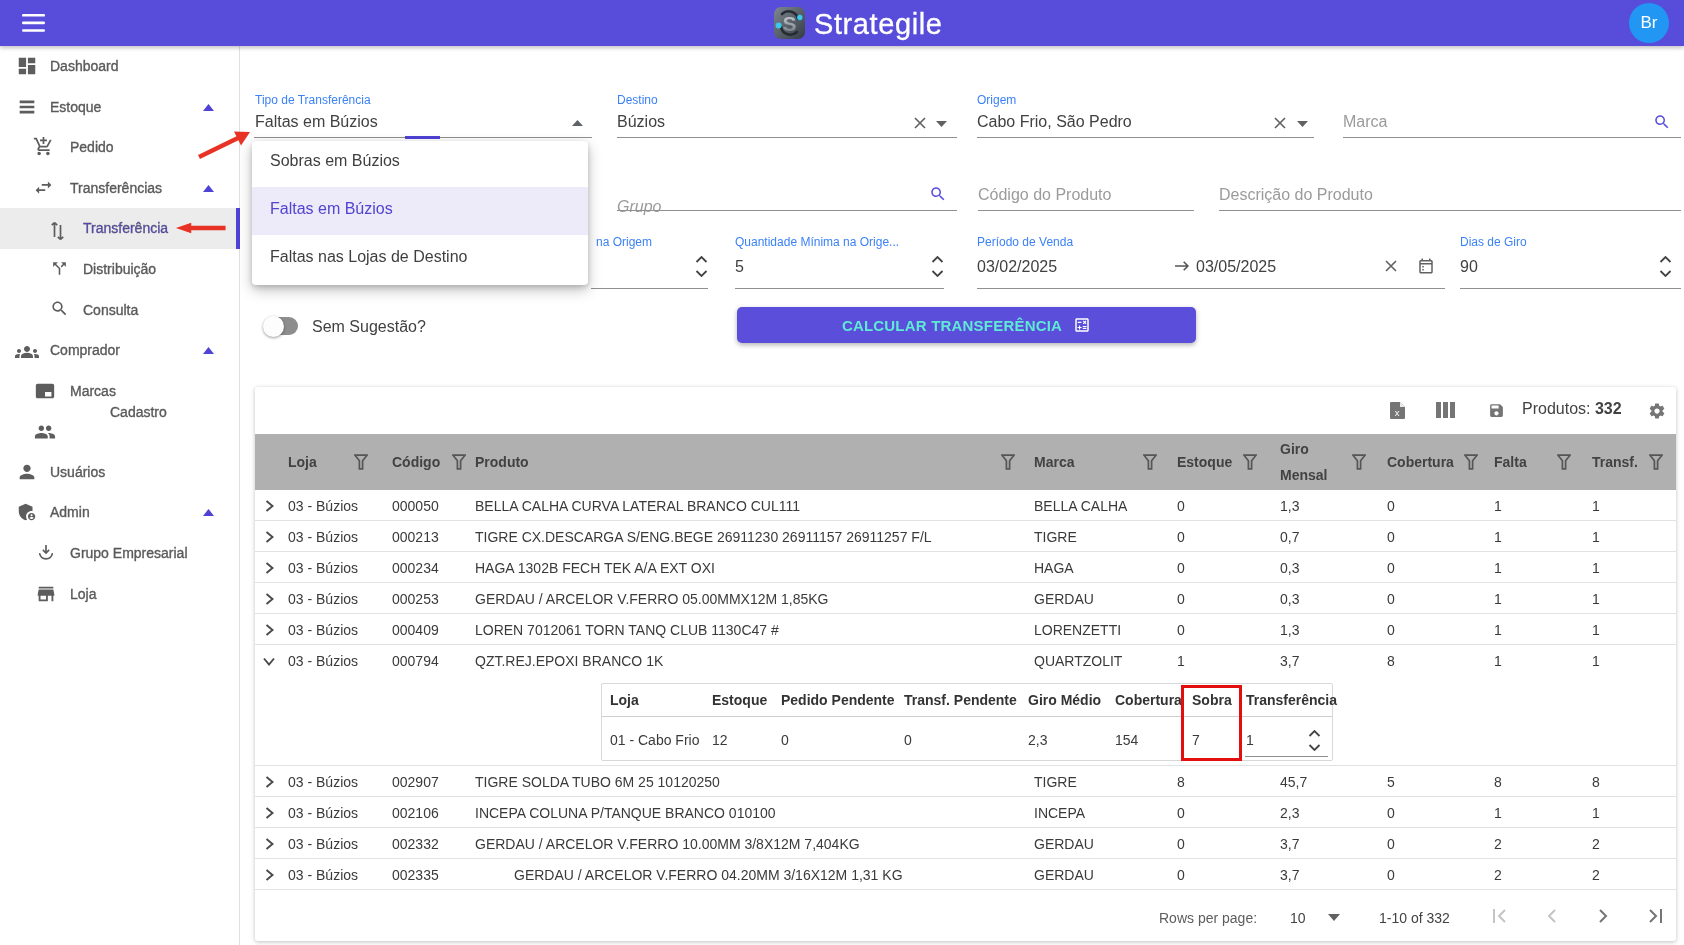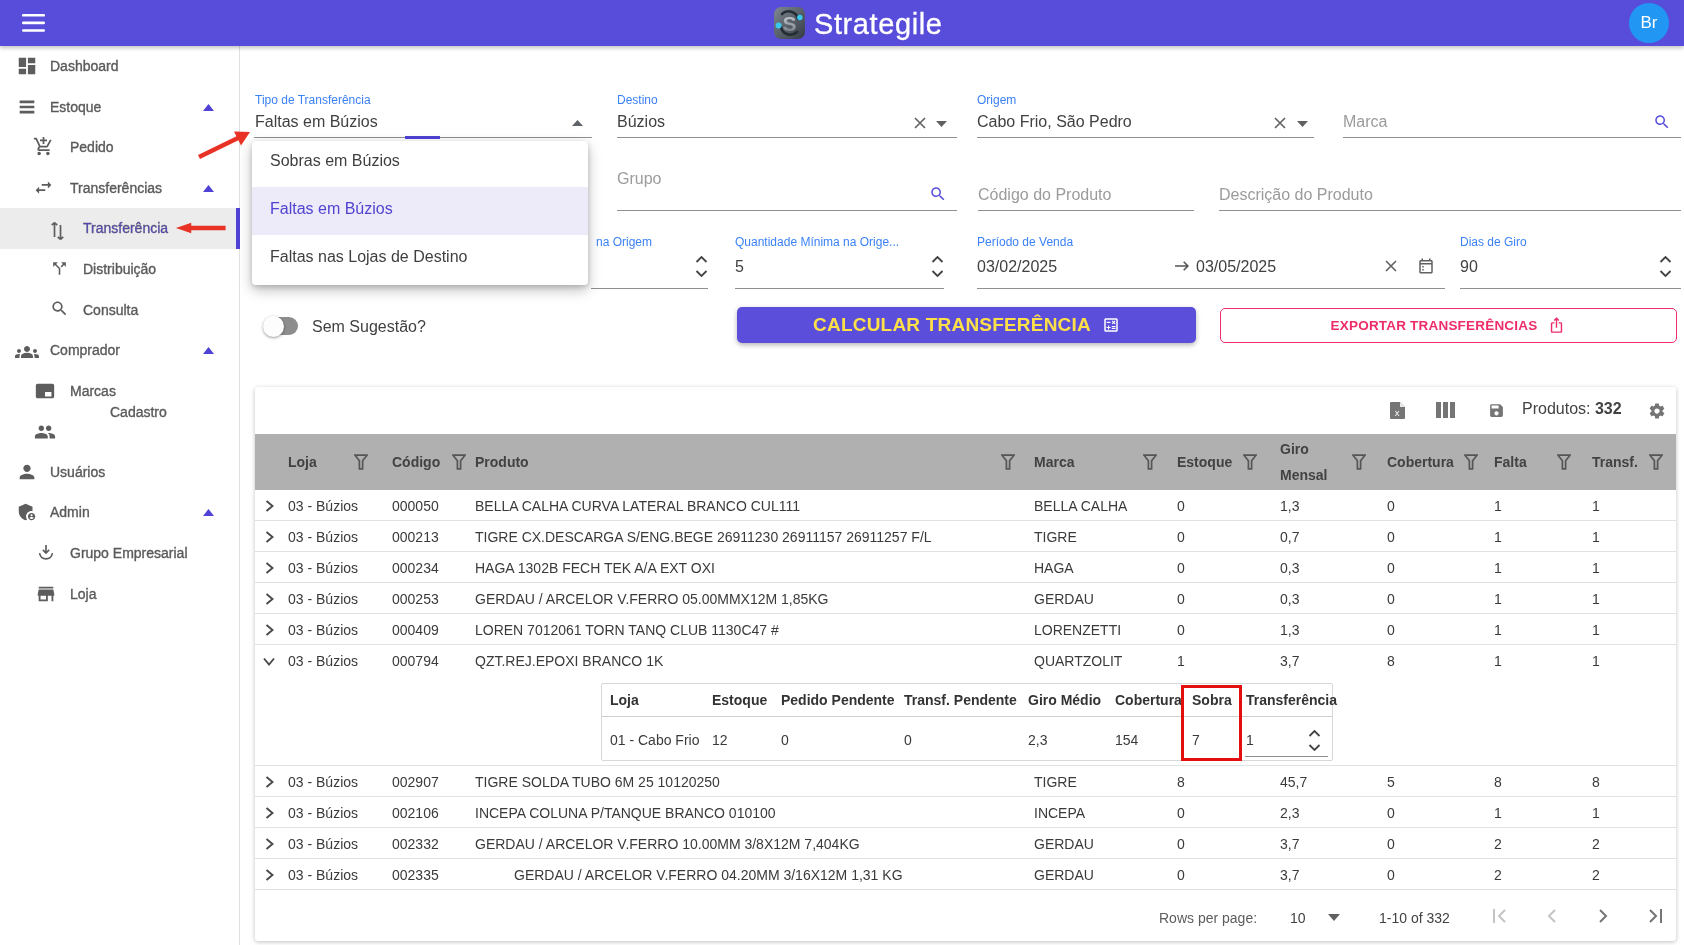--- a/index.html
+++ b/index.html
@@ -176,21 +176,21 @@
         <path d="M0 0h11L5.5 6z" fill="#616161"></path>
       </svg>
     <div class="abs ul" style="left:737px;top:91px;width:337px;"></div>
 
     <div class="abs ph" style="left:1103px;top:67px;">Marca</div>
     <svg class="abs" style="left:1413px;top:67px;" width="18" height="18" viewBox="0 0 24 24" fill="#5a4fdb">
         <path d="M15.5 14h-.79l-.28-.27C15.41 12.59 16 11.11 16 9.5 16 5.91 13.09 3 9.5 3S3 5.91 3 9.5 5.91 16 9.5 16c1.61 0 3.09-.59 4.23-1.57l.27.28v.79l5 4.99L20.49 19l-4.99-5zm-6 0C7.01 14 5 11.99 5 9.5S7.01 5 9.5 5 14 7.01 14 9.5 11.99 14 9.5 14z"></path>
       </svg>
     <div class="abs ul" style="left:1103px;top:91px;width:338px;"></div>
 
-    <div class="abs ph" style="left:377px;top:124px;">Grupo</div>
+    <div class="abs ph" style="left:377px;top:152px;font-style:italic;">Grupo</div>
     <svg class="abs" style="left:689px;top:139px;" width="18" height="18" viewBox="0 0 24 24" fill="#5a4fdb">
         <path d="M15.5 14h-.79l-.28-.27C15.41 12.59 16 11.11 16 9.5 16 5.91 13.09 3 9.5 3S3 5.91 3 9.5 5.91 16 9.5 16c1.61 0 3.09-.59 4.23-1.57l.27.28v.79l5 4.99L20.49 19l-4.99-5zm-6 0C7.01 14 5 11.99 5 9.5S7.01 5 9.5 5 14 7.01 14 9.5 11.99 14 9.5 14z"></path>
       </svg>
     <div class="abs ul" style="left:377px;top:164px;width:340px;"></div>
     <div class="abs ph" style="left:738px;top:140px;">Código do Produto</div>
     <div class="abs ul" style="left:738px;top:164px;width:216px;"></div>
     <div class="abs ph" style="left:979px;top:140px;">Descrição do Produto</div>
     <div class="abs ul" style="left:979px;top:164px;width:462px;"></div>
 
     <div class="abs lbl" style="left:356px;top:189px;">na Origem</div>
@@ -225,29 +225,23 @@
     <svg class="abs" style="left:1419px;top:210px;" width="13" height="21" viewBox="0 0 13 21">
         <path d="M1.5 6L6.5 1l5 5M1.5 15l5 5 5-5" stroke="#444" stroke-width="1.8" fill="none"></path>
       </svg>
     <div class="abs ul" style="left:1220px;top:242px;width:221px;"></div>
 
     <div class="abs" style="left:24px;top:271px;width:34px;height:18px;border-radius:9px;background:#8d8d8d;"></div>
     <div class="abs" style="left:22.5px;top:269.5px;width:21px;height:21px;border-radius:50%;background:#fdfdfd;box-shadow:0 1px 3px rgba(0,0,0,.4);"></div>
     <div class="abs val" style="left:72px;top:272px;">Sem Sugestão?</div>
 
     <div class="abs" style="left:497px;top:261px;width:459px;height:36px;border-radius:5px;background:#5a4edb;box-shadow:0 2px 5px rgba(0,0,0,.3);display:flex;align-items:center;justify-content:center;gap:11px;">
-      <span style="color:#fde047;font-size:19px;font-weight:bold;letter-spacing:.2px;">CALCULAR TRANSFERÊNCIA</span>
+      <span style="color:#5eead4;font-size:15px;font-weight:bold;letter-spacing:.2px;">CALCULAR TRANSFERÊNCIA</span>
       <svg width="18" height="18" viewBox="0 0 24 24" fill="#fff">
           <path d="M19 3H5c-1.1 0-2 .9-2 2v14c0 1.1.9 2 2 2h14c1.1 0 2-.9 2-2V5c0-1.1-.9-2-2-2zm0 16H5V5h14v14zM6.25 7.72h5v1.5h-5zM13 15.75h5v1.5h-5zm0-2.5h5v1.5h-5zM8 18h1.5v-2h2v-1.5h-2v-2H8v2H6V16h2zm6.09-7.05l1.41-1.41 1.41 1.41 1.06-1.06-1.41-1.42 1.41-1.41L16.91 6 15.5 7.41 14.09 6l-1.06 1.06 1.41 1.41-1.41 1.42z"></path>
-        </svg>
-    </div>
-    <div class="abs" style="left:979.5px;top:261.5px;width:457px;height:35.5px;border-radius:5px;border:1.5px solid #ee2d68;background:#fff;display:flex;align-items:center;justify-content:center;gap:11px;">
-      <span style="color:#ee2d68;font-size:13.5px;font-weight:bold;letter-spacing:.2px;">EXPORTAR TRANSFERÊNCIAS</span>
-      <svg width="17" height="20" viewBox="0 0 24 24" fill="#ee2d68">
-          <path d="M16 5l-1.42 1.42-1.59-1.59V16h-1.98V4.83L9.42 6.42 8 5l4-4 4 4zm4 5v11c0 1.1-.9 2-2 2H6c-1.11 0-2-.9-2-2V10c0-1.11.89-2 2-2h3v2H6v11h12V10h-3V8h3c1.1 0 2 .89 2 2z"></path>
         </svg>
     </div>
   </div>
 
   <div class="abs" id="card" style="left:255px;top:387px;width:1421px;height:554px;background:#fff;border-radius:3px;box-shadow:0 1px 4px rgba(0,0,0,.25);">
 
     <svg class="abs" style="left:1135px;top:15px;" width="16" height="17" viewBox="0 0 16 17">
         <path d="M1 0h9l5 5v11a1 1 0 0 1-1 1H1a1 1 0 0 1-1-1V1a1 1 0 0 1 1-1z" fill="#757575"></path>
         <path d="M10 0l5 5h-5z" fill="#fff" opacity=".85"></path>
         <text x="7" y="13.5" font-size="9.5" fill="#fff" text-anchor="middle" font-family="Liberation Sans">x</text>

